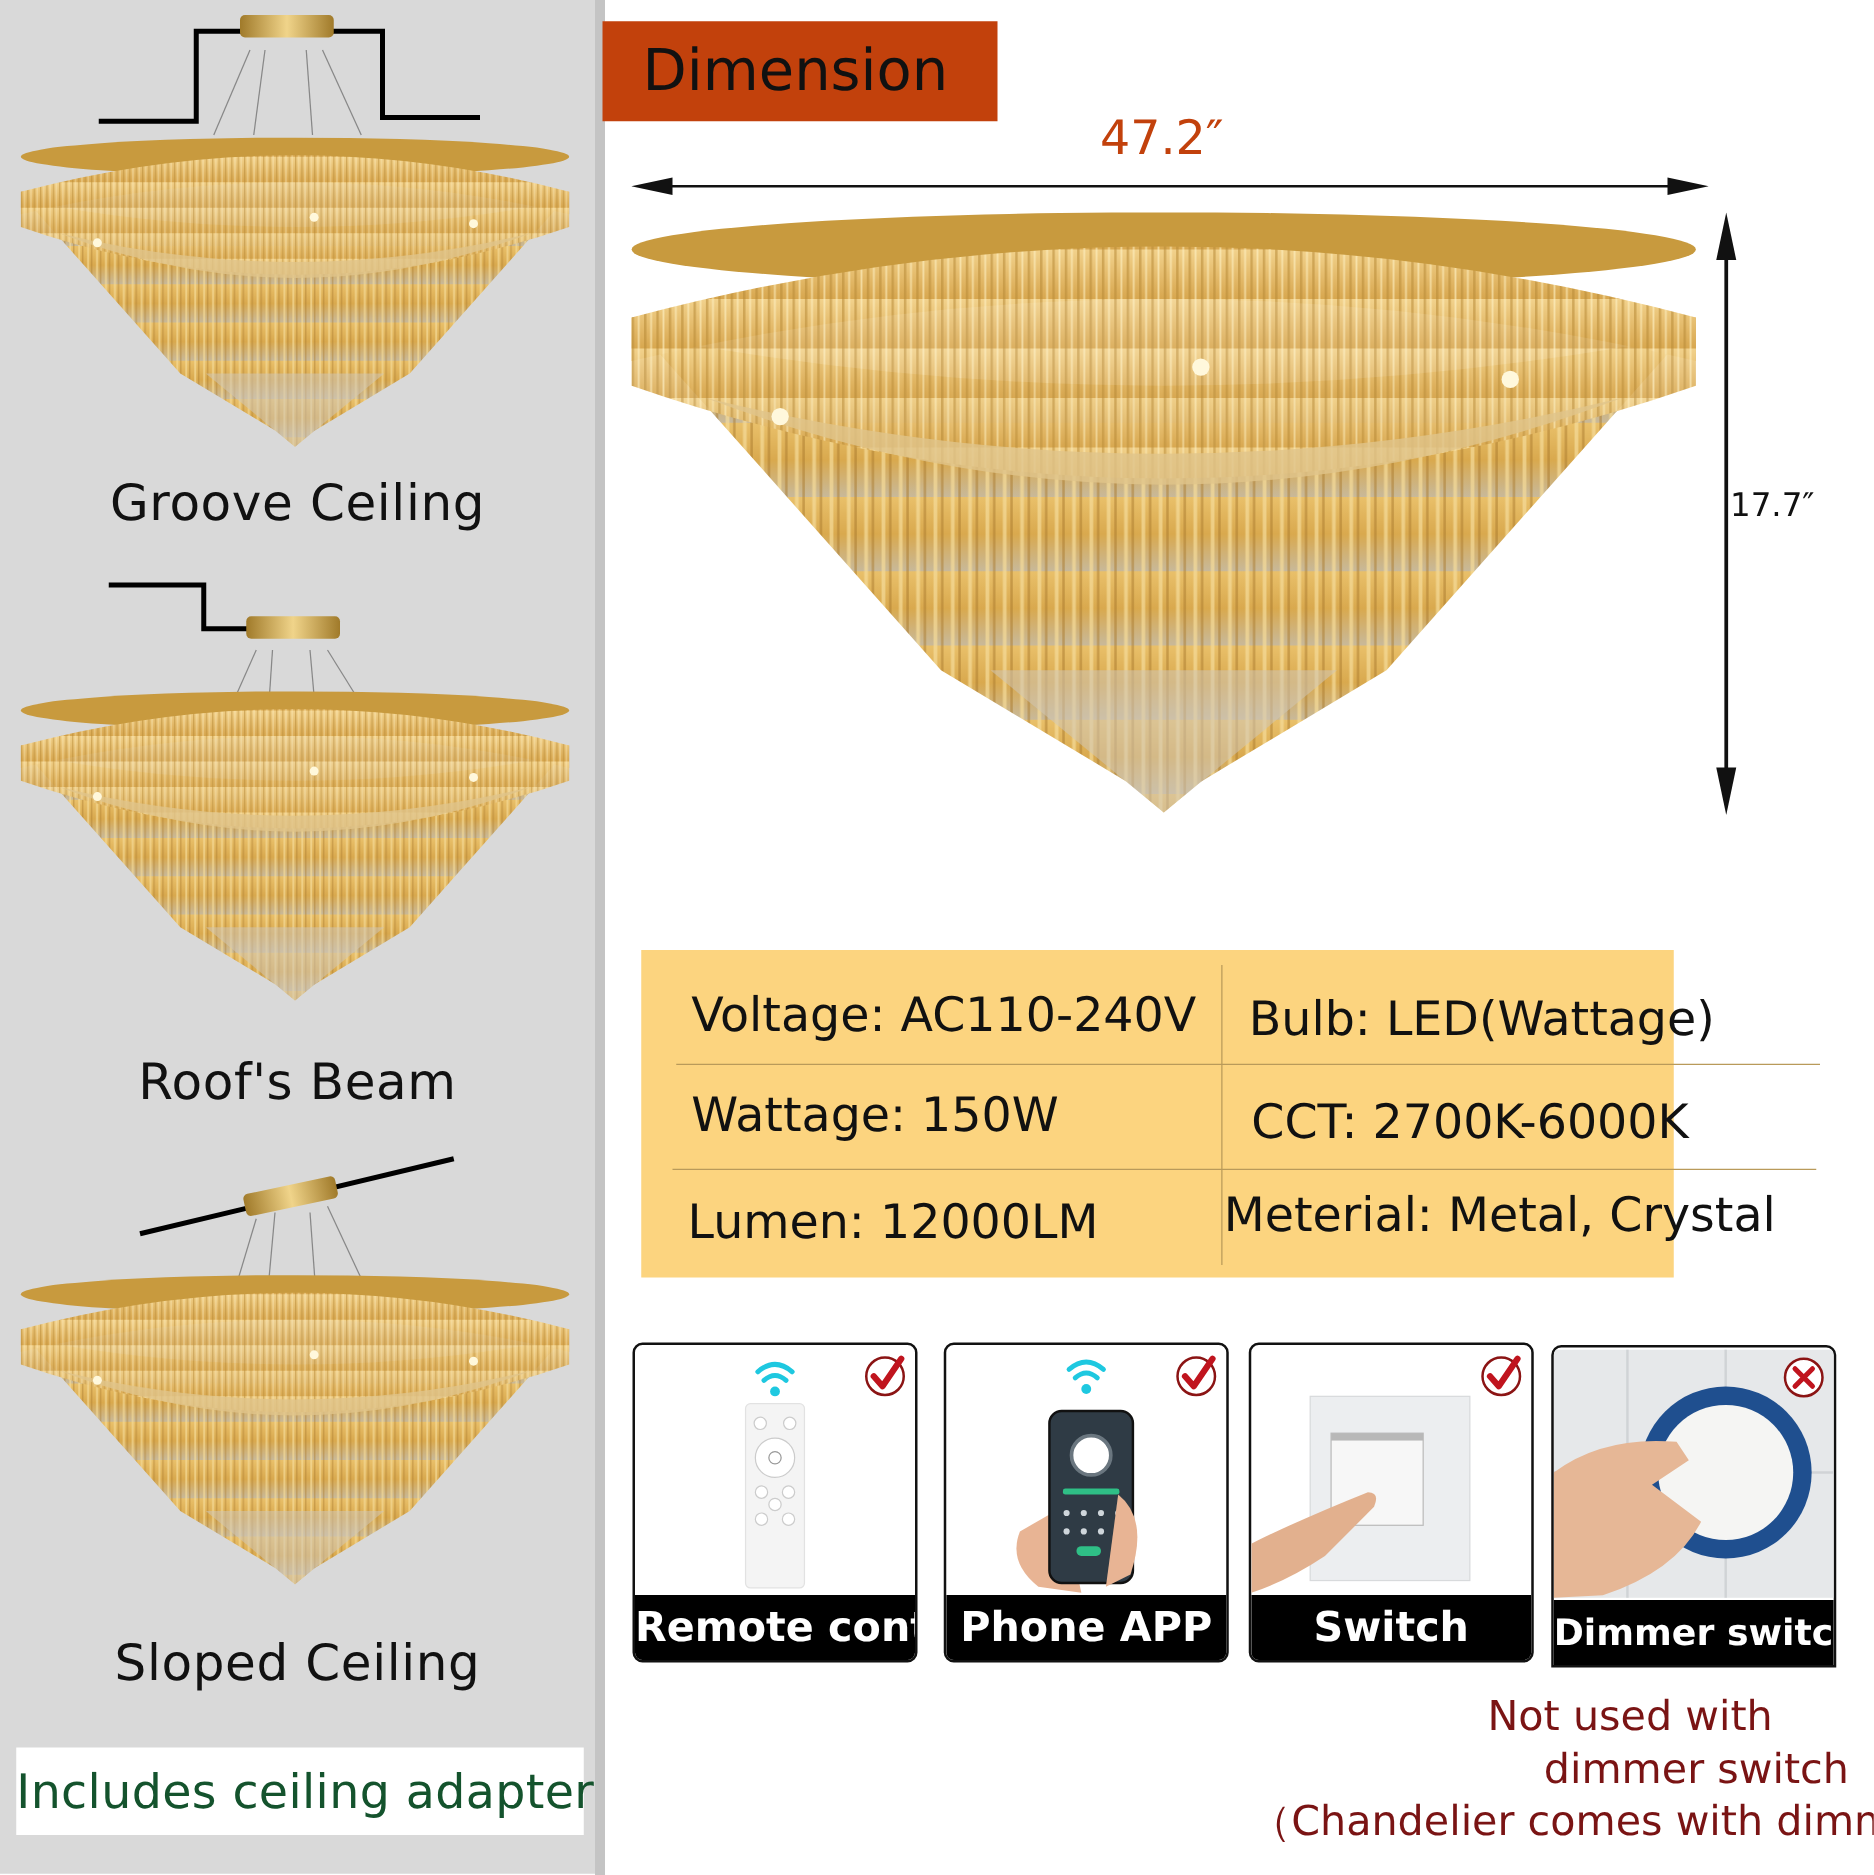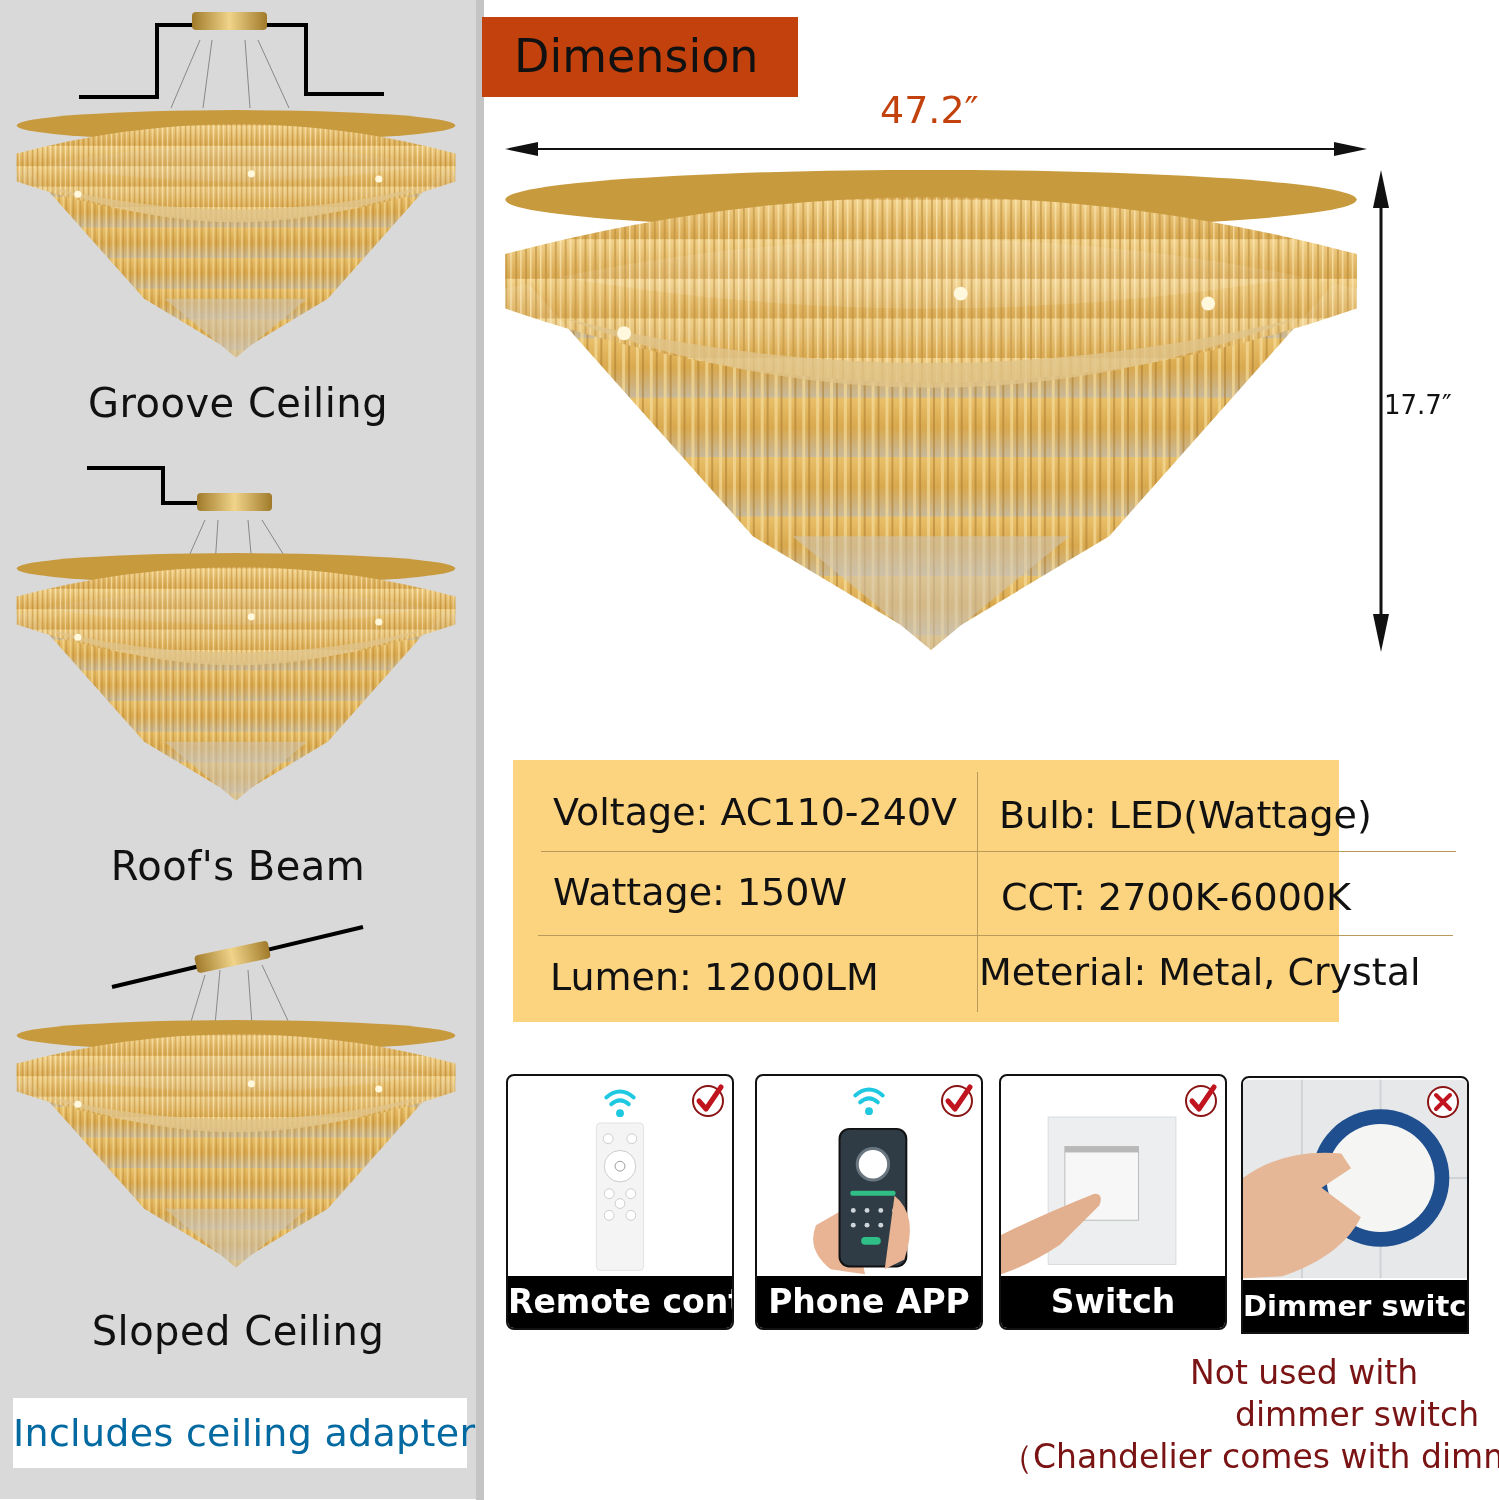--- a/index.html
+++ b/index.html
@@ -8,21 +8,21 @@
 
   
   .left-panel { position: absolute; left: 0; top: 0; width: 476px; height: 1499px; background: #d9d9d9; }
   .left-divider { position: absolute; left: 476px; top: 0; width: 8px; height: 1500px; background: #c4c4c4; }
 
   .mount { position: absolute; left: 0; width: 476px; }
   .mount svg { position: absolute; left: 0; top: 0; }
   .mount-label { position: absolute; left: 0; width: 476px; text-align: center; font-size: 40px; color: #111; letter-spacing: 0.5px; }
 
   .adapter-note { position: absolute; left: 13px; top: 1398px; width: 454px; height: 70px; background: #ffffff;
-                  color: #0369a1; font-size: 38px; line-height: 70px; text-align: center; white-space: nowrap; letter-spacing: 0.3px; }
+                  color: #14532d; font-size: 38px; line-height: 70px; text-align: center; white-space: nowrap; letter-spacing: 0.3px; }
 
   
   .dim-title { position: absolute; left: 482px; top: 17px; width: 316px; height: 80px; background: #c2410c;
                font-size: 46px; line-height: 78px; padding-left: 32px; color: #111; }
 
   .width-label { position: absolute; left: 880px; top: 88px; width: 130px; font-size: 38px; color: #c2410c; }
   .height-label { position: absolute; left: 1384px; top: 390px; font-size: 26px; color: #111; }
 
   .main-chandelier { position: absolute; left: 495px; top: 160px; }
 

